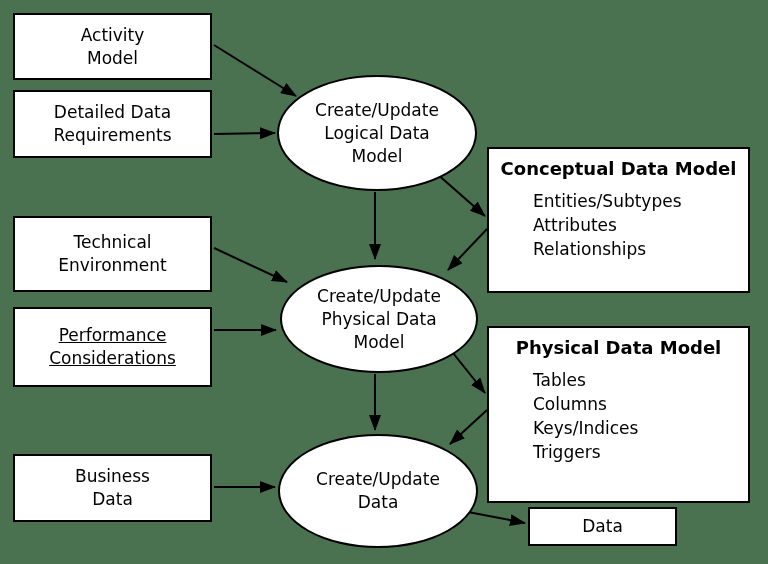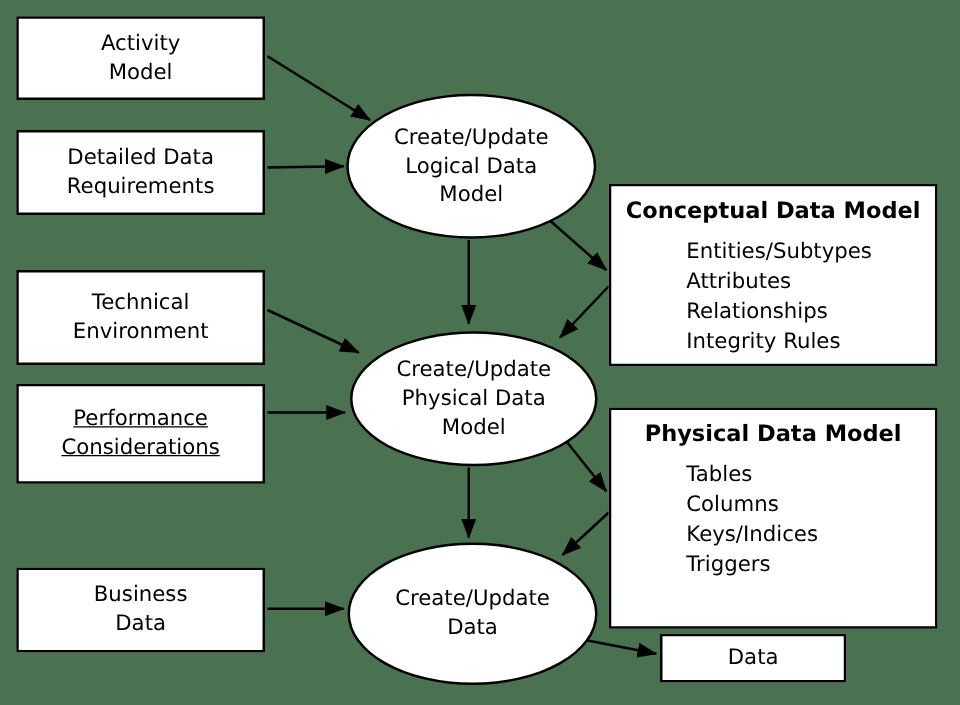--- a/index.html
+++ b/index.html
@@ -52,21 +52,21 @@
   .store .title {
     font-weight: bold;
     font-size: 18px;
     line-height: 24px;
     text-align: center;
     margin-top: 8px;
     white-space: nowrap;
   }
   .store .items {
     margin-top: 8px;
-    padding-left: 60px;
+    padding-left: 44px;
   }
   .store .item {
     font-size: 17px;
     line-height: 24px;
     white-space: nowrap;
   }
   .store.small {
     display: flex;
     align-items: center;
     justify-content: center;
@@ -99,21 +99,21 @@
     <line x1="487" y1="410" x2="450" y2="444" stroke="#000" stroke-width="2" marker-end="url(#ah)"></line>
     <line x1="375" y1="374" x2="375" y2="430" stroke="#000" stroke-width="2" marker-end="url(#ah)"></line>
     <line x1="468" y1="512" x2="525" y2="523" stroke="#000" stroke-width="2" marker-end="url(#ah)"></line>
   </svg>
 
   <div class="node" style="left:13px; top:13px; width:199px; height:67px;">
     <div class="line">Activity</div>
     <div class="line">Model</div>
   </div>
 
-  <div class="node" style="left:13px; top:104px; width:199px; height:68px;">
+  <div class="node" style="left:13px; top:90px; width:199px; height:68px;">
     <div class="line">Detailed Data</div>
     <div class="line">Requirements</div>
   </div>
 
   <div class="node" style="left:13px; top:216px; width:199px; height:76px;">
     <div class="line">Technical</div>
     <div class="line">Environment</div>
   </div>
 
   <div class="node" style="left:13px; top:307px; width:199px; height:80px;text-decoration:underline;">
@@ -142,21 +142,20 @@
     <div class="line">Create/Update</div>
     <div class="line">Data</div>
   </div>
 
   <div class="store" style="left:487px; top:147px; width:263px; height:146px;">
     <div class="title">Conceptual Data Model</div>
     <div class="items">
       <div class="item">Entities/Subtypes</div>
       <div class="item">Attributes</div>
       <div class="item">Relationships</div>
-      <div class="item">Integrity Rules</div>
     </div>
   </div>
 
   <div class="store" style="left:487px; top:326px; width:263px; height:177px;">
     <div class="title">Physical Data Model</div>
     <div class="items">
       <div class="item">Tables</div>
       <div class="item">Columns</div>
       <div class="item">Keys/Indices</div>
       <div class="item">Triggers</div>

